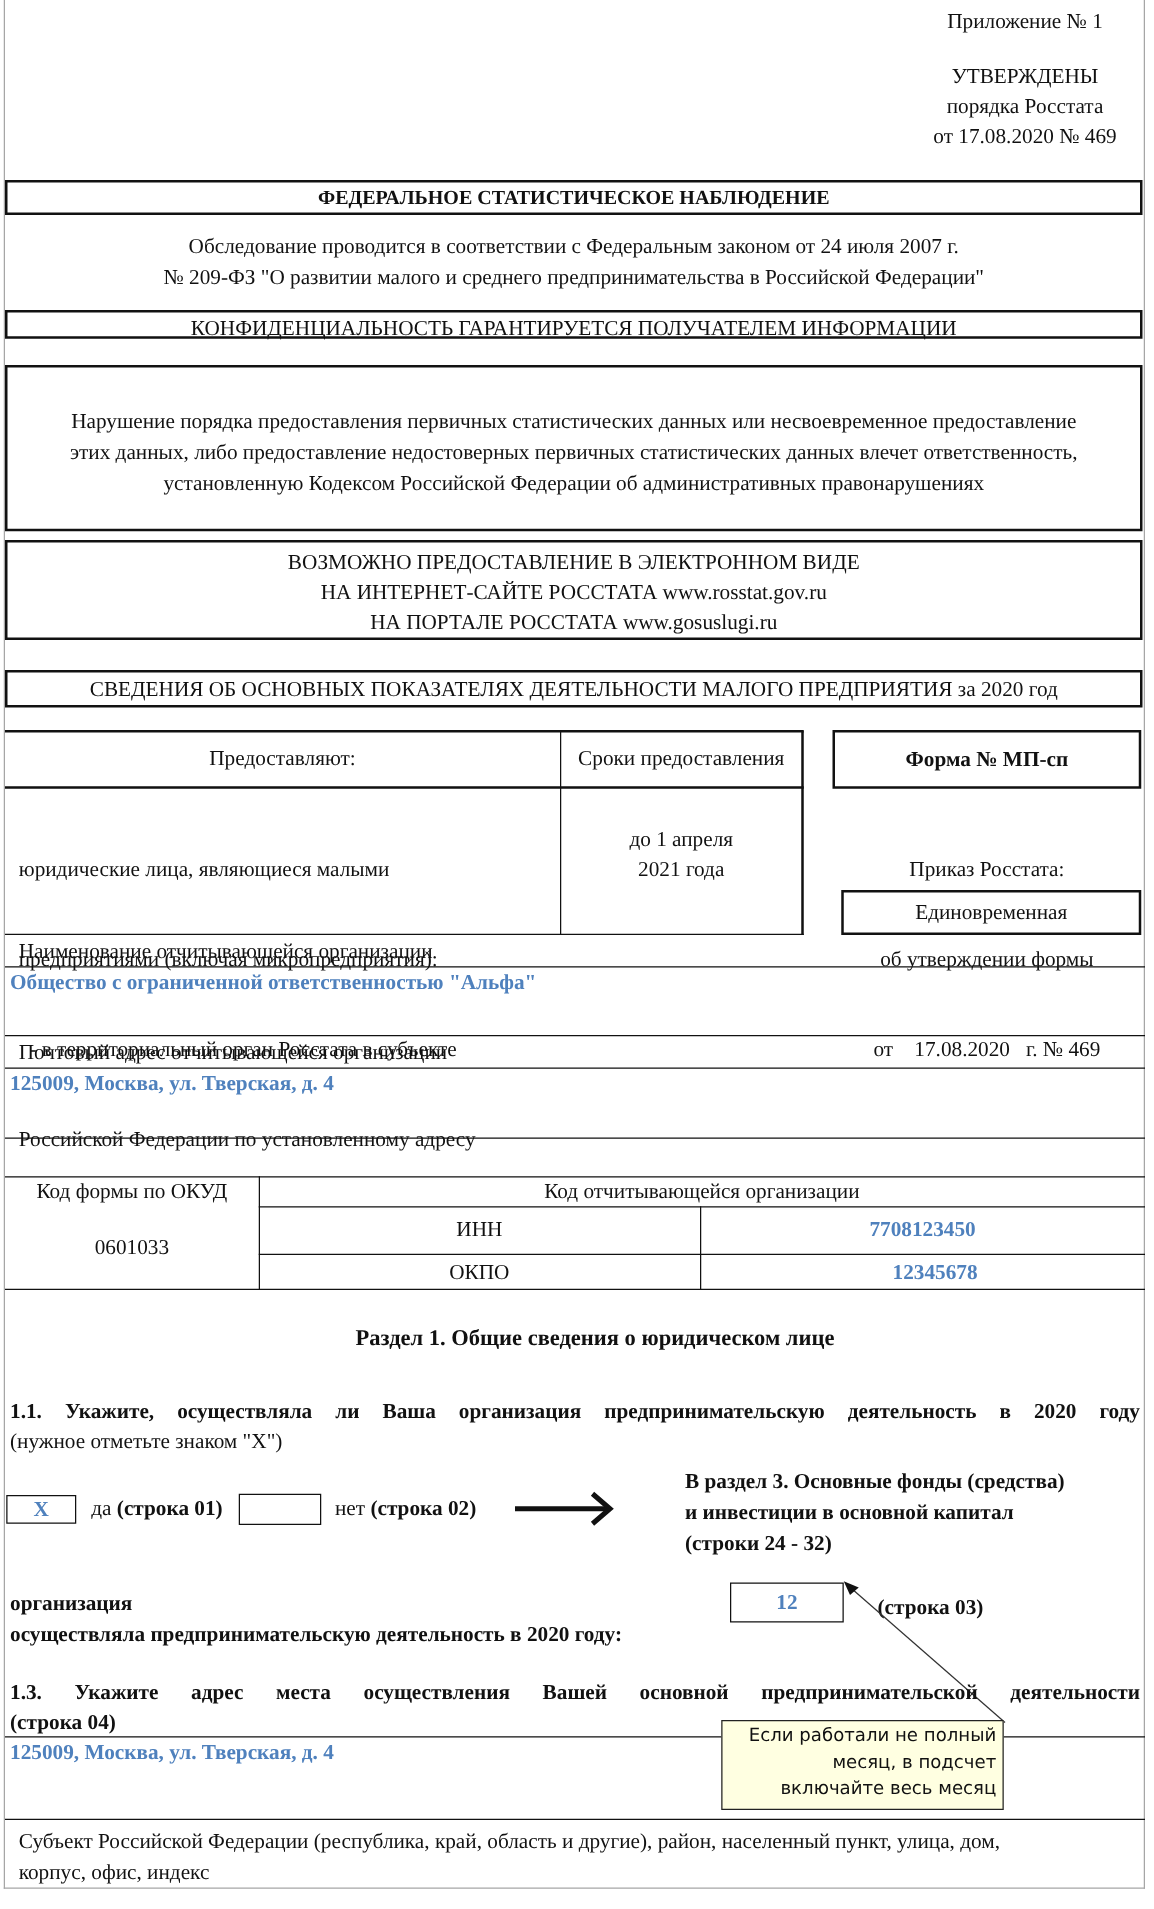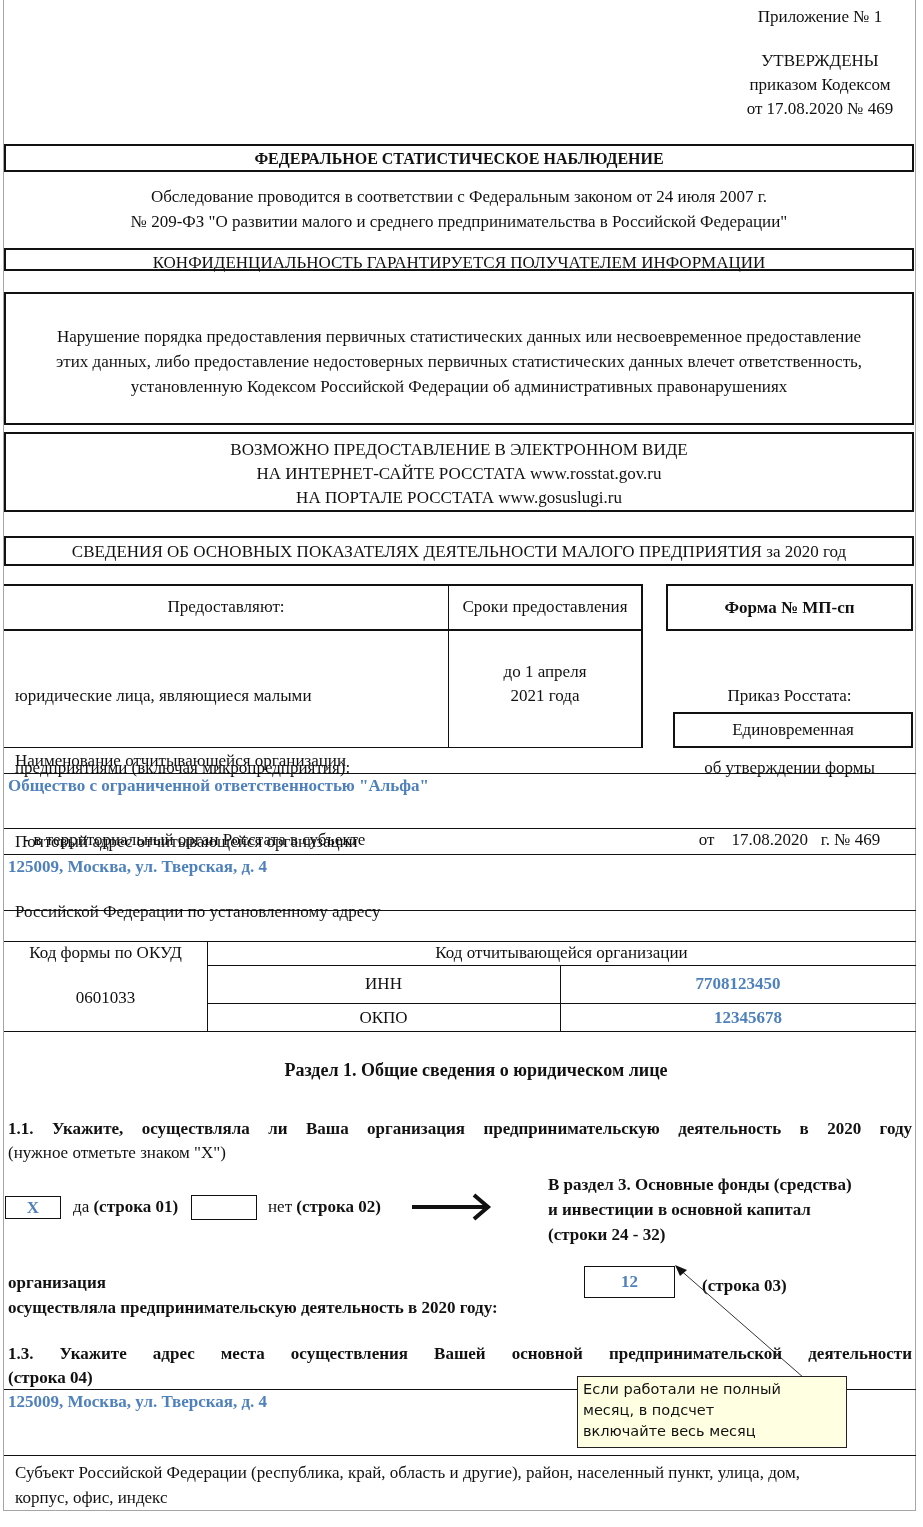--- a/index.html
+++ b/index.html
@@ -19,21 +19,21 @@
 </style>
 </head>
 <body>
 
 <div class="frame"></div>
 
 <div class="abs center" style="left:720px; top:5px; width:200px; line-height:24px;">
   <div>Приложение № 1</div>
   <div style="height:20px;"></div>
   <div>УТВЕРЖДЕНЫ</div>
-  <div>приказом Кодексом</div>
+  <div>порядка Росстата</div>
   <div>от 17.08.2020 № 469</div>
 </div>
 
 <div class="box center bold" style="left:4px; top:144px; width:910px; height:28px; line-height:25px; font-size:16px;">
   <span>ФЕДЕРАЛЬНОЕ СТАТИСТИЧЕСКОЕ НАБЛЮДЕНИЕ</span>
 </div>
 <div class="abs center" style="left:4px; top:184px; width:910px; line-height:25px;">
   <div>Обследование проводится в соответствии с Федеральным законом от 24 июля 2007 г.</div>
   <div>№ 209-ФЗ "О развитии малого и среднего предпринимательства в Российской Федерации"</div>
 </div>
@@ -151,21 +151,21 @@
   <line x1="8" y1="6" x2="134" y2="116" stroke="#333" stroke-width="1"></line>
   <polygon points="5,3 17,8 10,14" fill="#111"></polygon>
 </svg>
 
 <div class="abs bold" style="left:8px; top:1344px; width:904px; text-align:justify; text-align-last:justify;">1.3. Укажите адрес места осуществления Вашей основной предпринимательской деятельности</div>
 <div class="abs bold" style="left:8px; top:1368px;">(строка  04)</div>
 <div class="hline thin" style="left:4px; top:1389px; width:912px;"></div>
 <div class="abs blue" style="left:8px; top:1392px;">125009, Москва, ул. Тверская, д. 4</div>
 <div class="hline thin" style="left:4px; top:1455px; width:912px;"></div>
 
-<div class="tooltip" style="left:577px; top:1376px; width:270px; height:72px;">
+<div class="tooltip" style="left:577px; top:1376px; width:226px; height:72px;text-align:right;">
   <div>Если работали не полный</div>
   <div>месяц, в подсчет</div>
   <div>включайте весь месяц</div>
 </div>
 
 <div class="abs" style="left:15px; top:1460px; width:900px; line-height:25px;">
   <div>Субъект Российской Федерации (республика, край, область и другие), район, населенный пункт, улица, дом,</div>
   <div>корпус, офис, индекс</div>
 </div>
 

